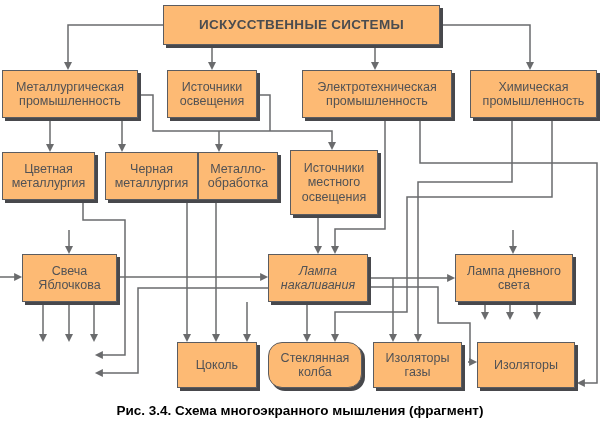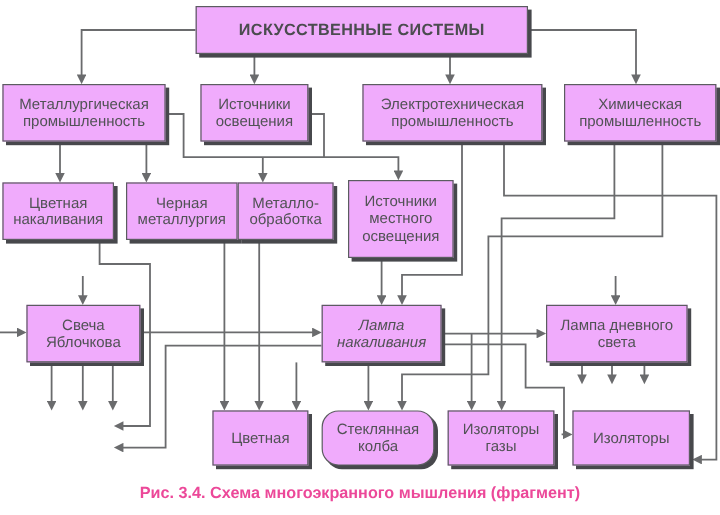--- a/index.html
+++ b/index.html
@@ -1,25 +1,25 @@
 <!DOCTYPE html>
 <html><head>
 <meta charset="utf-8">
 <style>
   html,body{margin:0;padding:0;background:#ffffff;}
   #canvas{position:relative;width:600px;height:429px;background:#ffffff;overflow:hidden;
           font-family:"Liberation Sans","DejaVu Sans",sans-serif;}
   #wires{position:absolute;left:0;top:0;z-index:1;}
-  .node{position:absolute;z-index:2;background:#f0abfc;border:1.6px solid #5b5c60;
+  .node{position:absolute;z-index:2;background:#fdba74;border:1.6px solid #5b5c60;
         box-shadow:3px 3px 0 #47484c;display:flex;align-items:center;justify-content:center;
         text-align:center;color:#515255;font-size:12.5px;line-height:1.16;
         padding:2px 3px;box-sizing:border-box;}
   .node.title{font-weight:bold;font-size:13.5px;letter-spacing:.3px;color:#4b4c4f;}
   .caption{position:absolute;left:0;top:403px;width:600px;z-index:2;text-align:center;
-           font-weight:bold;font-size:13.5px;color:#ec4899;}
+           font-weight:bold;font-size:13.5px;color:#000000;}
 </style>
 </head>
 <body>
 
 <div id="canvas">
 
   <svg id="wires" width="600" height="429" viewBox="0 0 600 429">
     <defs>
       <marker id="ah" viewBox="0 0 10 9" refX="1" refY="4.5" markerWidth="9" markerHeight="8" markerUnits="userSpaceOnUse" orient="auto">
         <path d="M0,0 L9,4.5 L0,9 Z" fill="#6a6b6d"></path>
@@ -83,21 +83,21 @@
     <span>Источники освещения</span>
   </div>
   <div class="node" style="left:302px;top:70px;width:150px;height:48px;">
     <span>Электротехническая промышленность</span>
   </div>
   <div class="node" style="left:470px;top:70px;width:127px;height:48px;">
     <span>Химическая промышленность</span>
   </div>
 
   <div class="node" style="left:2px;top:152px;width:93px;height:48px;">
-    <span>Цветная накаливания</span>
+    <span>Цветная металлургия</span>
   </div>
   <div class="node" style="left:105px;top:152px;width:93px;height:48px;">
     <span>Черная металлургия</span>
   </div>
   <div class="node" style="left:198px;top:152px;width:80px;height:48px;">
     <span>Металло-обработка</span>
   </div>
   <div class="node" style="left:290px;top:150px;width:88px;height:65px;">
     <span>Источники местного освещения</span>
   </div>
@@ -106,21 +106,21 @@
     <span>Свеча Яблочкова</span>
   </div>
   <div class="node" style="left:268px;top:254px;width:100px;height:48px;font-style:italic;">
     <span>Лампа накаливания</span>
   </div>
   <div class="node" style="left:455px;top:254px;width:118px;height:48px;">
     <span>Лампа дневного света</span>
   </div>
 
   <div class="node" style="left:177px;top:342px;width:80px;height:46px;">
-    <span>Цветная</span>
+    <span>Цоколь</span>
   </div>
   <div class="node" style="left:268px;top:342px;width:94px;height:46px;border-radius:14px;">
     <span>Стеклянная колба</span>
   </div>
   <div class="node" style="left:373px;top:342px;width:89px;height:46px;">
     <span>Изоляторы газы</span>
   </div>
   <div class="node" style="left:477px;top:342px;width:98px;height:46px;">
     <span>Изоляторы</span>
   </div>

